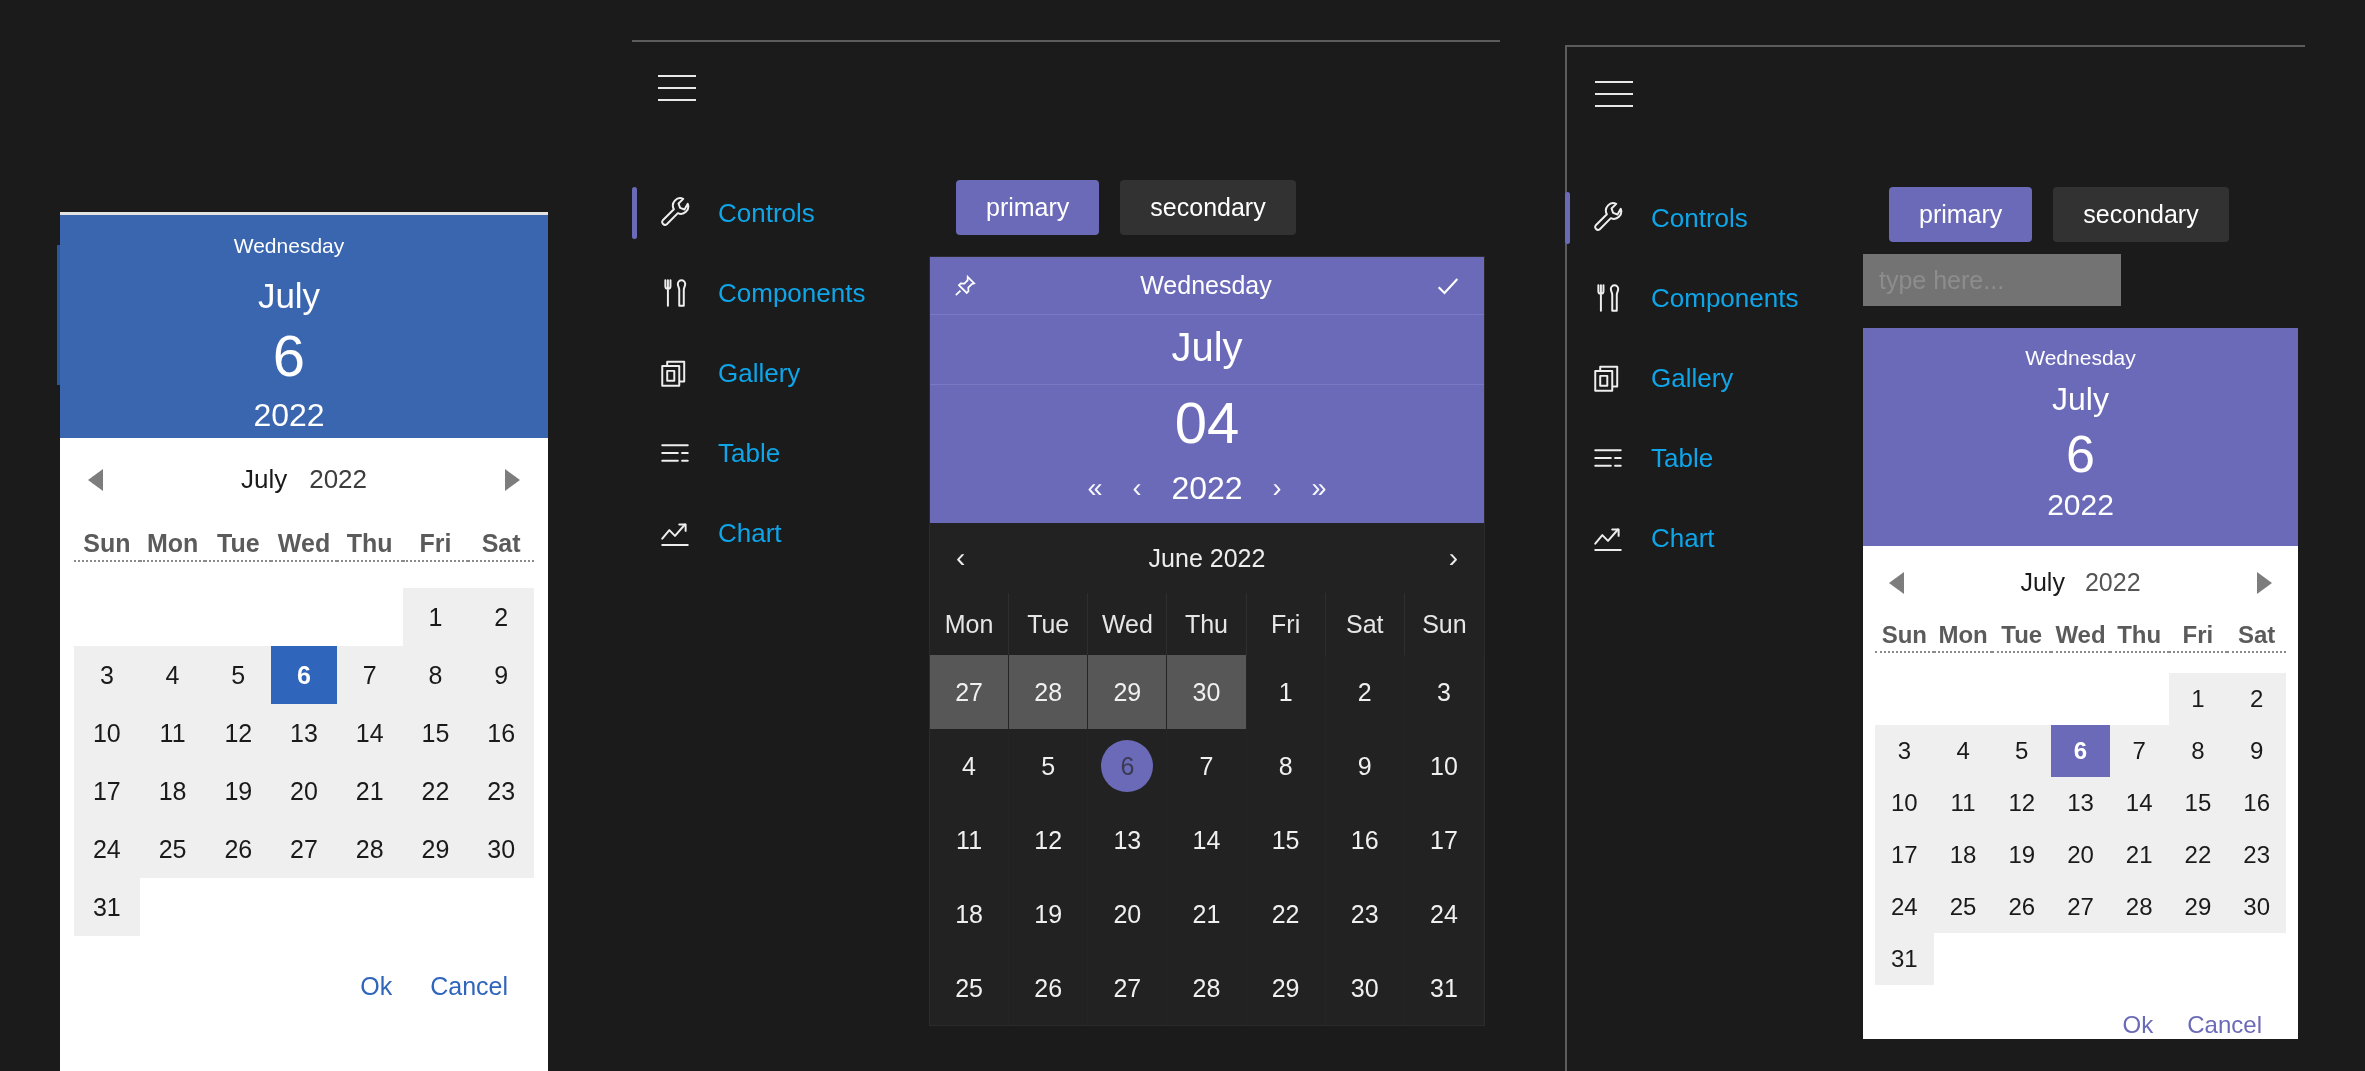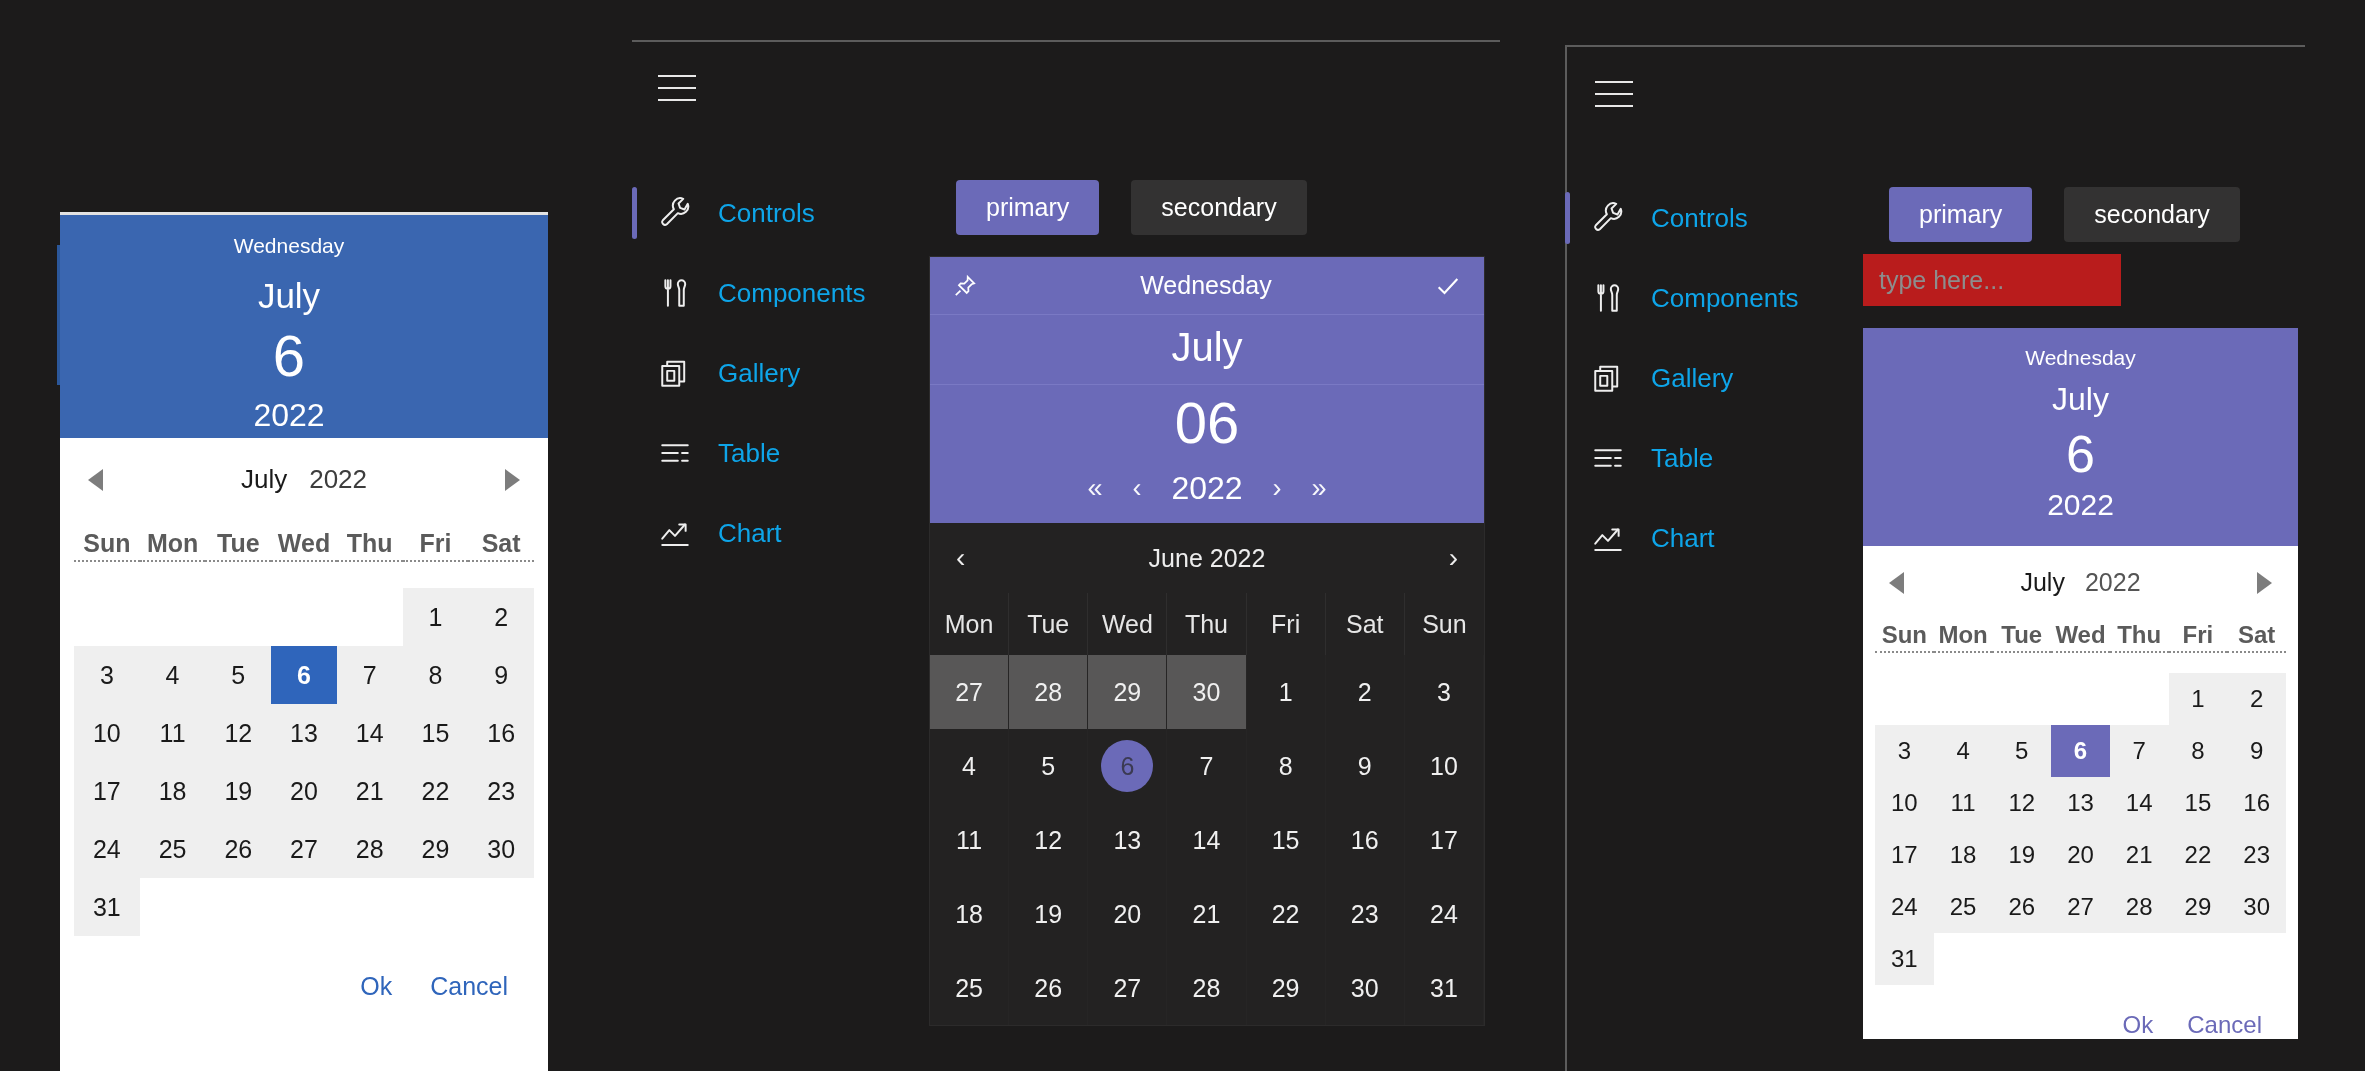--- a/index.html
+++ b/index.html
@@ -81,21 +81,21 @@
     padding-left: 26px; position: relative; cursor: pointer;
   }
   .nav-item .sel-bar {
     position: absolute; left: 0; top: 14px; width: 5px; height: 52px;
     background: #6b6ab8; border-radius: 3px;
   }
   .nav-item .nav-label { font-size: 26px; color: #0ea5e9; }
   .nav-icon { width: 34px; height: 34px; display: block; }
 
   
-  .seg-row { display: flex; gap: 32px; padding-left: 26px; }
+  .seg-row { display: flex; gap: 21px; padding-left: 26px; }
   .seg-btn {
     font-family: inherit; border: none; cursor: pointer;
     font-size: 25px; padding: 13px 30px; border-radius: 4px;
   }
   .seg-btn.primary   { background: #6b6ab8; color: #ffffff; }
   .seg-btn.secondary { background: #333232; color: #ffffff; }
 
   
   .dk-combo {
     background: #2d2c2c; color: #f2f2f2; font-size: 25px;
@@ -170,21 +170,21 @@
     height: 52px; display: flex; align-items: center; justify-content: center;
     font-size: 24px; color: #1a1a1a; background: #ffffff;
   }
   .pp-cell.shade { background: #efefef; }
   .pp-cell.sel { background: #6b6ab8; color: #fff; font-weight: 700; }
   .pp-actions { display: flex; justify-content: flex-end; gap: 34px; padding: 26px 36px 0 0; }
   .pp-actions button { background: none; border: none; font-size: 24px; color: #6b6ab8; font-family: inherit; cursor: pointer; }
 
   .text-label { font-size: 25px; color: #f0f0f0; }
   .text-input {
-    background: #b91c1c; border: none; height: 52px; width: 100%;
+    background: #737373; border: none; height: 52px; width: 100%;
     color: #d8d8d8; font-size: 25px; font-family: inherit; padding: 12px 16px;
   }
   .text-input::placeholder { color: #8d8d8d; }
 </style>
 </head>
 <body>
 
 <div class="stage">
 
   <div id="panel-light">
@@ -333,21 +333,21 @@
             <svg width="26" height="26" viewBox="0 0 24 24" fill="none" stroke="#ffffff" stroke-width="1.6">
               <path d="M14.5 3.5l6 6-2.4.9-3.1 3.1.2 3.3-1.6 1.6-7.2-7.2 1.6-1.6 3.3.2 3.1-3.1z"></path>
               <line x1="7.8" y1="16.2" x2="3.5" y2="20.5"></line>
             </svg>
             <span class="r1-weekday">Wednesday</span>
             <svg width="28" height="28" viewBox="0 0 24 24" fill="none" stroke="#ffffff" stroke-width="1.8">
               <polyline points="4,13 9,18 20,6"></polyline>
             </svg>
           </div>
           <div class="dk-fly-row2">July</div>
-          <div class="dk-fly-row3">06</div>
+          <div class="dk-fly-row3">04</div>
           <div class="dk-fly-row4">
             <span class="chev">«</span>
             <span class="chev">‹</span>
             <span>2022</span>
             <span class="chev">›</span>
             <span class="chev">»</span>
           </div>
         </div>
 
         <div class="dk-mon-nav">

